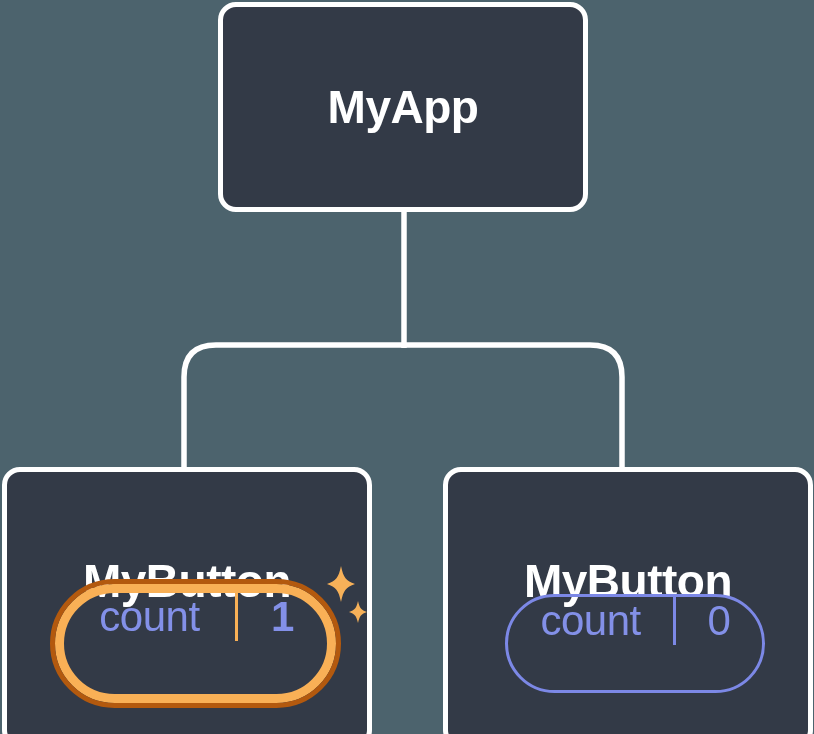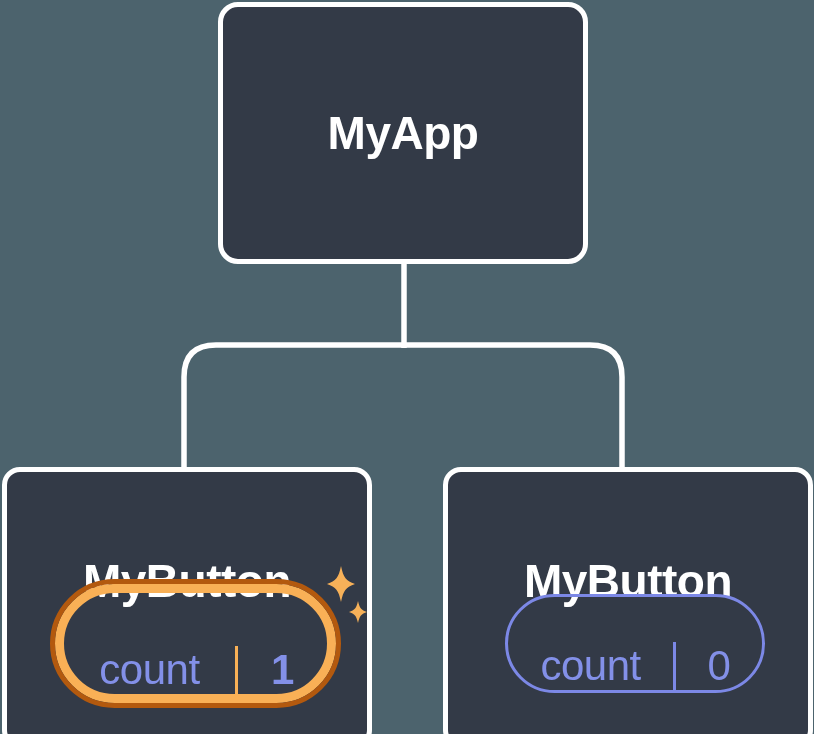--- a/index.html
+++ b/index.html
@@ -23,22 +23,22 @@
   }
   .node {
     position: absolute;
     box-sizing: border-box;
     background: var(--node-fill, #333A47);
     border: 5px solid var(--node-border, #FFFFFF);
     border-radius: 18px;
     z-index: 1;
   }
   .node-root {
-    left: 218px; top: 2px; width: 370px; height: 262px;
-    display: flex; align-items: center; justify-content: center; border-radius: 20px;
+    left: 218px; top: 2px; width: 370px; height: 210px;
+    display: flex; align-items: center; justify-content: center;
   }
   .node-child-left  { left: 2px;   top: 467px; width: 370px; height: 281px; }
   .node-child-right { left: 443px; top: 467px; width: 370px; height: 281px; }
   .node-title {
     color: #FFFFFF;
     font-size: 46px;
     font-weight: 600;
     letter-spacing: -0.5px;
     white-space: nowrap;
   }
@@ -46,21 +46,21 @@
     position: absolute;
     top: 38px; left: 0; right: 0;
     text-align: center;
     margin-top: 44px;
   }
   .pill {
     position: absolute;
     box-sizing: border-box;
     border-radius: 999px;
     display: flex;
-    align-items: flex-end;
+    align-items: flex-start;
     overflow: hidden;
   }
   .pill-active {
     left: 48px; top: 112px; width: 281px; height: 119px;
     border: 9px solid var(--orange, #F9B056);
     outline: 5px solid var(--orange-dark, #B3590E);
   }
   .pill-idle {
     left: 57px; top: 122px; width: 260px; height: 99px;
     border: 3px solid var(--purple-border, #7C88E6);

